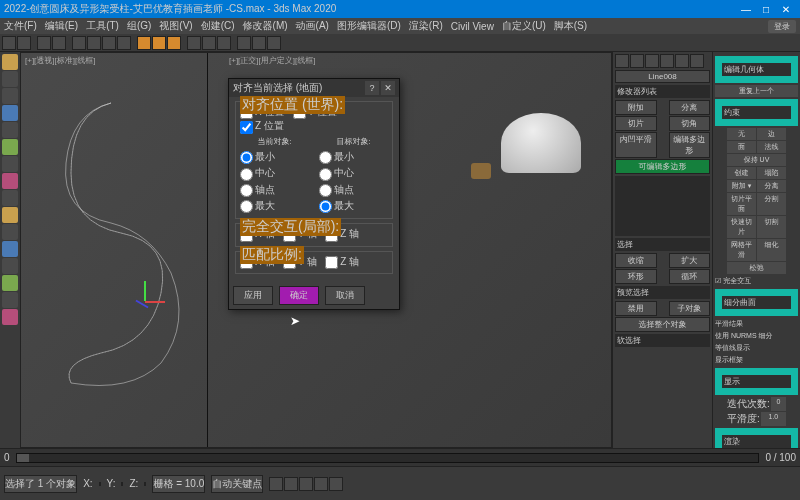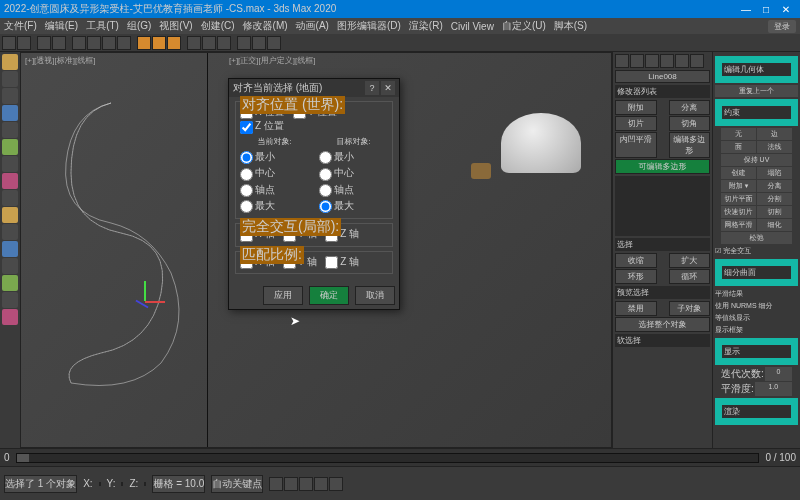--- a/index.html
+++ b/index.html
@@ -35,40 +35,40 @@
 .axis .z{position:absolute;left:10px;top:22px;width:14px;height:2px;background:#44d;transform:rotate(30deg)}
 .rpanel{width:100px;background:#3a3a3a;border-left:1px solid #222;padding:2px;overflow:hidden}
 .rpanel .tabs{display:flex;gap:1px;margin-bottom:2px}
 .rpanel .tabs .t{width:14px;height:14px;background:#4a4a4a;border:1px solid #222}
 .rpanel .heading{background:#2a2a2a;padding:1px 2px;font-size:8px;margin:2px 0}
 .rpanel .row{display:flex;gap:12px;margin:1px 0}
 .rpanel .cell{flex:1;background:#4a4a4a;text-align:center;font-size:8px;padding:1px;border:1px solid #222}
 .rpanel .hl{background:#15803d}
 .rpanel2{width:88px;background:#383838;border-left:1px solid #222;padding:2px;overflow:hidden}
 .rpanel2 .sec{background:#2f2f2f;padding:1px 2px;font-size:8px;margin:2px 0;border:7px solid #14b8a6}
-.rpanel2 .row{display:flex;gap:1px;margin:1px 6px}
+.rpanel2 .row{display:flex;gap:1px;margin:1px 12px}
 .rpanel2 .cell{flex:1;background:#4a4a4a;text-align:center;font-size:7px;padding:1px}
 .rpanel2 .chk{font-size:7px;padding:1px 0}
 .dialog{position:absolute;left:228px;top:78px;width:172px;background:#3f3f3f;border:1px solid #111;box-shadow:2px 2px 8px rgba(0,0,0,.5)}
 .dialog .dtitle{background:#353535;padding:2px 4px;font-size:9px;display:flex;align-items:center}
 .dialog .dtitle .spacer{flex:1}
 .dialog .dtitle .x{width:14px;height:14px;background:#444;text-align:center;line-height:14px;margin-left:2px;font-size:9px}
 .dialog .dbody{padding:4px 6px}
 .dialog .grp{border:1px solid #555;padding:3px 4px 4px;margin-bottom:4px;font-size:8px;position:relative}
 .dialog .grp .gl{position:absolute;top:-6px;left:4px;background:#a16207;padding:0 2px;font-size:14px}
 .dialog .chk{display:inline-block;margin-right:6px;font-size:8px}
 .dialog .chk input{vertical-align:middle;margin-right:2px}
 .dialog .cols{display:flex;gap:10px;margin-top:2px}
 .dialog .col{flex:1}
 .dialog .col .ch{font-size:8px;text-align:center;margin-bottom:2px}
 .dialog .rad{font-size:8px;display:block;padding:1px 0}
 .dialog .rad input{vertical-align:middle;margin-right:2px}
-.dialog .dbtns{display:flex;gap:6px;justify-content:flex-end;padding:4px}
+.dialog .dbtns{display:flex;gap:6px;justify-content:flex-start;padding:4px}
 .dialog .dbtn{background:#4a4a4a;border:1px solid #222;padding:2px 10px;font-size:9px;cursor:pointer}
-.dialog .dbtn.pri{background:#15803d}
+.dialog .dbtn.pri{background:#a21caf}
 .cursor{position:absolute;left:290px;top:314px;font-size:12px;color:#fff;pointer-events:none}
 .timeline{height:18px;background:#333;border-top:1px solid #222;display:flex;align-items:center;padding:0 4px;font-size:8px;gap:6px}
 .timeline .track{flex:1;height:10px;background:#2a2a2a;border:1px solid #111;position:relative}
 .timeline .track .mk{position:absolute;left:0;top:0;width:12px;height:100%;background:#555}
 .statusbar{height:34px;background:#3a3a3a;border-top:1px solid #222;display:flex;align-items:center;padding:0 4px;font-size:8px;gap:6px}
 .statusbar .sb{background:#4a4a4a;padding:1px 0;border:1px solid #222}
 .statusbar .play{display:flex;gap:1px}
 .statusbar .play .p{width:14px;height:14px;background:#4a4a4a;border:1px solid #222}
 </style>
 </head>

